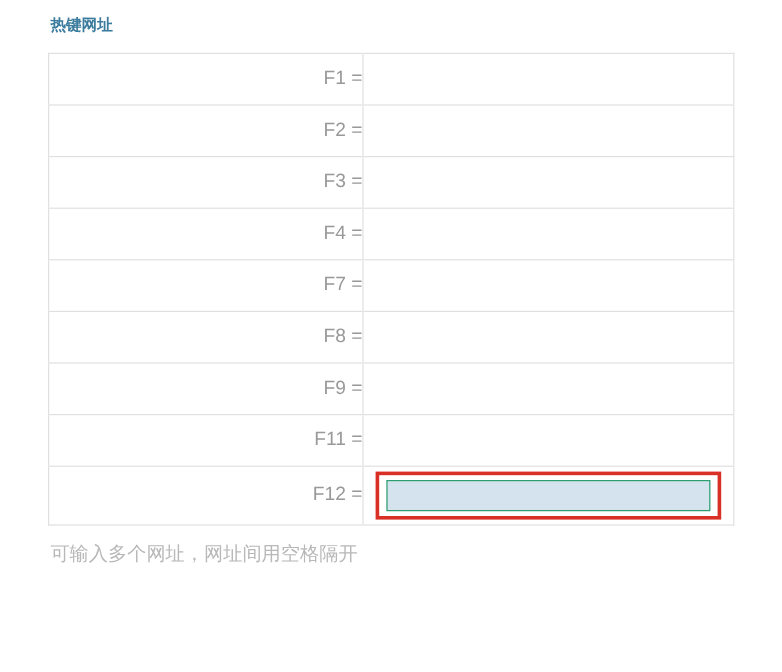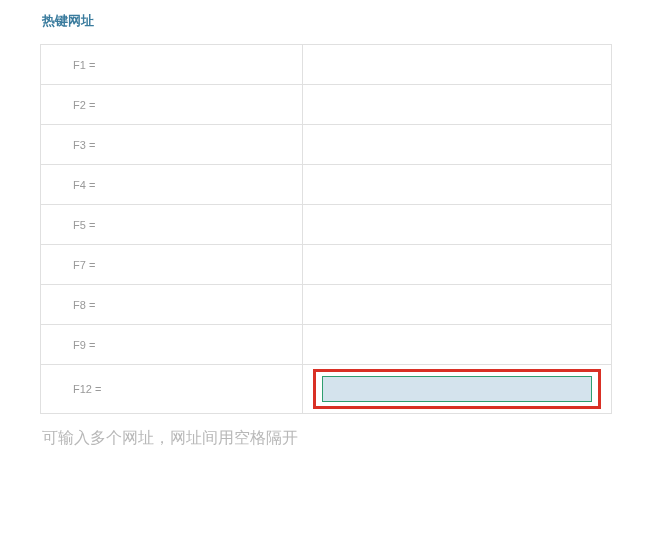--- a/index.html
+++ b/index.html
@@ -33,23 +33,24 @@
       border-bottom: 1px solid #e0e0e0;
     }
     .hotkey-row:last-child {
       border-bottom: none;
     }
     .hotkey-label-cell {
       width: 262px;
       padding: 12px 0 12px 32px;
       border-right: 1px solid #e0e0e0;
       color: #999999;
-      font-size: 11px;
+      font-size: 16px;
       vertical-align: middle;
       height: 40px;
+      text-align: right;
     }
     .hotkey-value-cell {
       padding: 4px 10px;
       vertical-align: middle;
       position: relative;
     }
     .highlight-wrapper {
       border: 3px solid #d93025;
       padding: 4px 6px;
       display: block;
@@ -88,33 +89,33 @@
       </tr>
       <tr class="hotkey-row">
         <td class="hotkey-label-cell">F3 =</td>
         <td class="hotkey-value-cell"></td>
       </tr>
       <tr class="hotkey-row">
         <td class="hotkey-label-cell">F4 =</td>
         <td class="hotkey-value-cell"></td>
       </tr>
       <tr class="hotkey-row">
-        <td class="hotkey-label-cell">F5 =</td>
-        <td class="hotkey-value-cell"></td>
-      </tr>
-      <tr class="hotkey-row">
         <td class="hotkey-label-cell">F7 =</td>
         <td class="hotkey-value-cell"></td>
       </tr>
       <tr class="hotkey-row">
         <td class="hotkey-label-cell">F8 =</td>
         <td class="hotkey-value-cell"></td>
       </tr>
       <tr class="hotkey-row">
         <td class="hotkey-label-cell">F9 =</td>
+        <td class="hotkey-value-cell"></td>
+      </tr>
+      <tr class="hotkey-row">
+        <td class="hotkey-label-cell">F11 =</td>
         <td class="hotkey-value-cell"></td>
       </tr>
       <tr class="hotkey-row">
         <td class="hotkey-label-cell">F12 =</td>
         <td class="hotkey-value-cell">
           <span class="highlight-wrapper">
             <input type="text" class="url-input" value="" style="">
           </span>
         </td>
       </tr>

